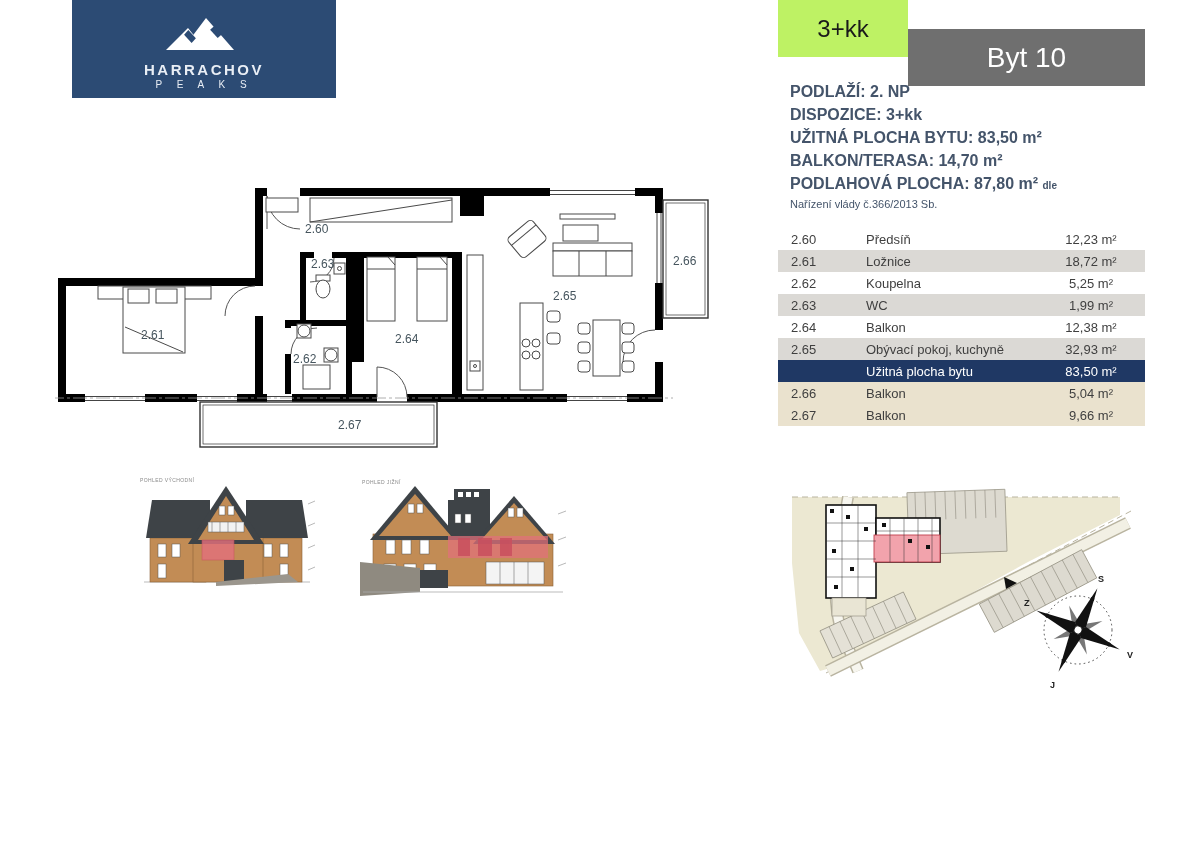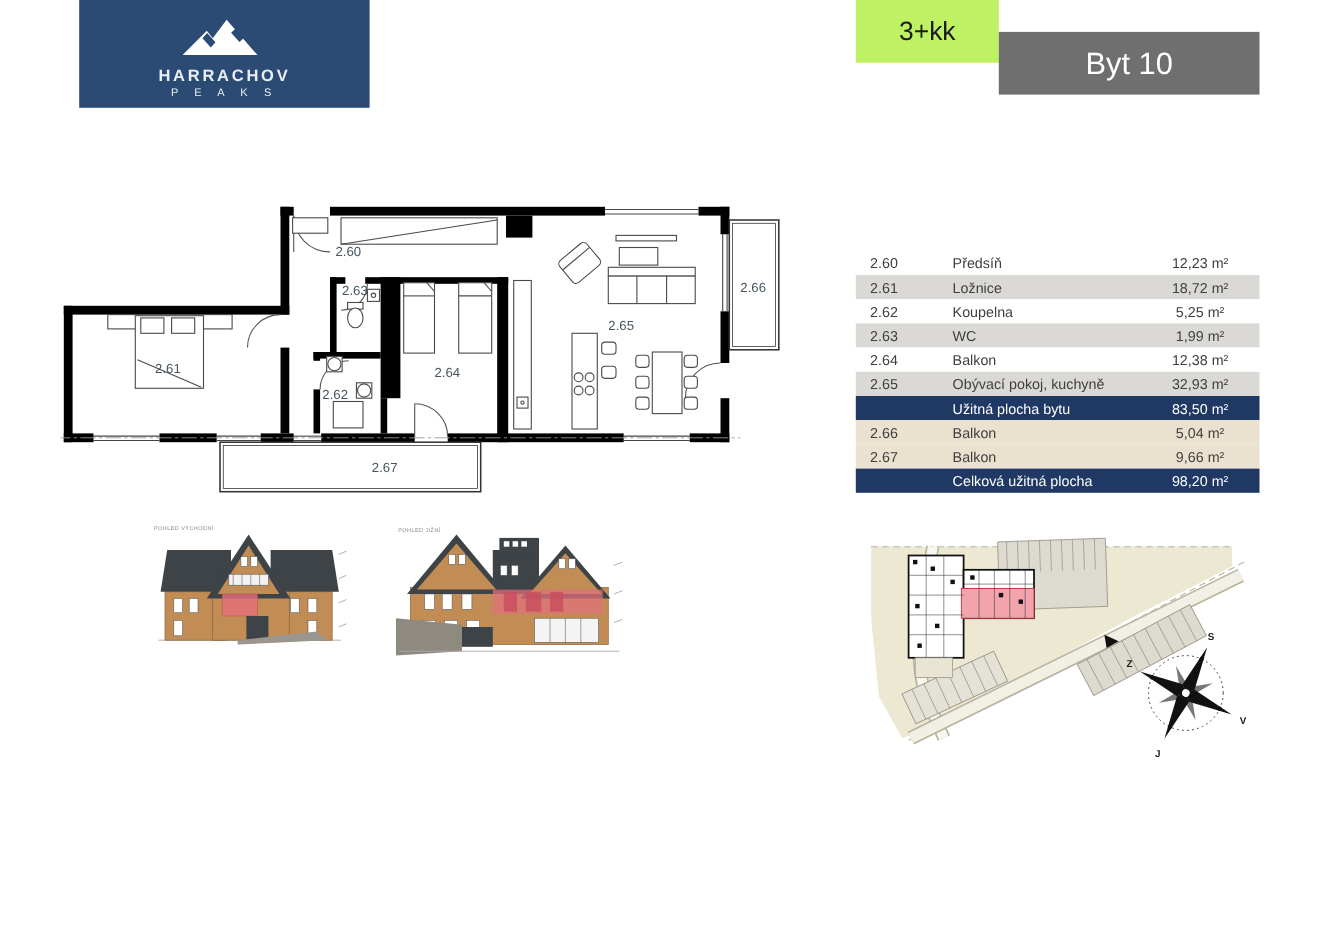--- a/index.html
+++ b/index.html
@@ -56,20 +56,28 @@
       <polygon points="44,20 52,28 48,33 40,25" fill="#2C4B74" transform="rotate(3 46 26)"></polygon>
       <polygon points="70,16 78,24 74,28 66,20" fill="#2C4B74" transform="rotate(3 72 22)"></polygon>
     </svg>
     <div class="name">HARRACHOV</div>
     <div class="sub">P E A K S</div>
   </div>
 
   <div id="hdr-layout" class="abs">3+kk</div>
   <div id="hdr-unit" class="abs">Byt 10</div>
 
+  <div id="info" class="abs">
+    <div class="ln">PODLAŽÍ: 2. NP</div>
+    <div class="ln">DISPOZICE: 3+kk</div>
+    <div class="ln">UŽITNÁ PLOCHA BYTU: 83,50 m²</div>
+    <div class="ln">BALKON/TERASA: 14,70 m²</div>
+    <div class="ln"><span>PODLAHOVÁ PLOCHA: 87,80 m²</span> <span class="suffix">dle</span></div>
+    <div class="small">Nařízení vlády č.366/2013 Sb.</div>
+  </div>
 
   <div id="tbl" class="abs">
     <div class="trow plain">
         <span class="c-code">2.60</span>
         <span class="c-name">Předsíň</span>
         <span class="c-area">12,23 m²</span>
       </div>
     <div class="trow shade">
         <span class="c-code">2.61</span>
         <span class="c-name">Ložnice</span>
@@ -102,25 +110,20 @@
       </div>
     <div class="trow beige">
         <span class="c-code">2.66</span>
         <span class="c-name">Balkon</span>
         <span class="c-area">5,04 m²</span>
       </div>
     <div class="trow beige">
         <span class="c-code">2.67</span>
         <span class="c-name">Balkon</span>
         <span class="c-area">9,66 m²</span>
-      </div>
-    <div class="trow navy">
-        <span class="c-code"></span>
-        <span class="c-name">Celková užitná plocha</span>
-        <span class="c-area">98,20 m²</span>
       </div>
   </div>
 
   <svg class="abs" style="left:55px;top:165px;" width="660" height="295" viewBox="0 0 660 295">
     <g fill="#000">
 
       <rect x="200" y="23" width="12" height="8"></rect>
         <rect x="245" y="23" width="250" height="8"></rect>
         <rect x="580" y="23" width="28" height="8"></rect>
 

